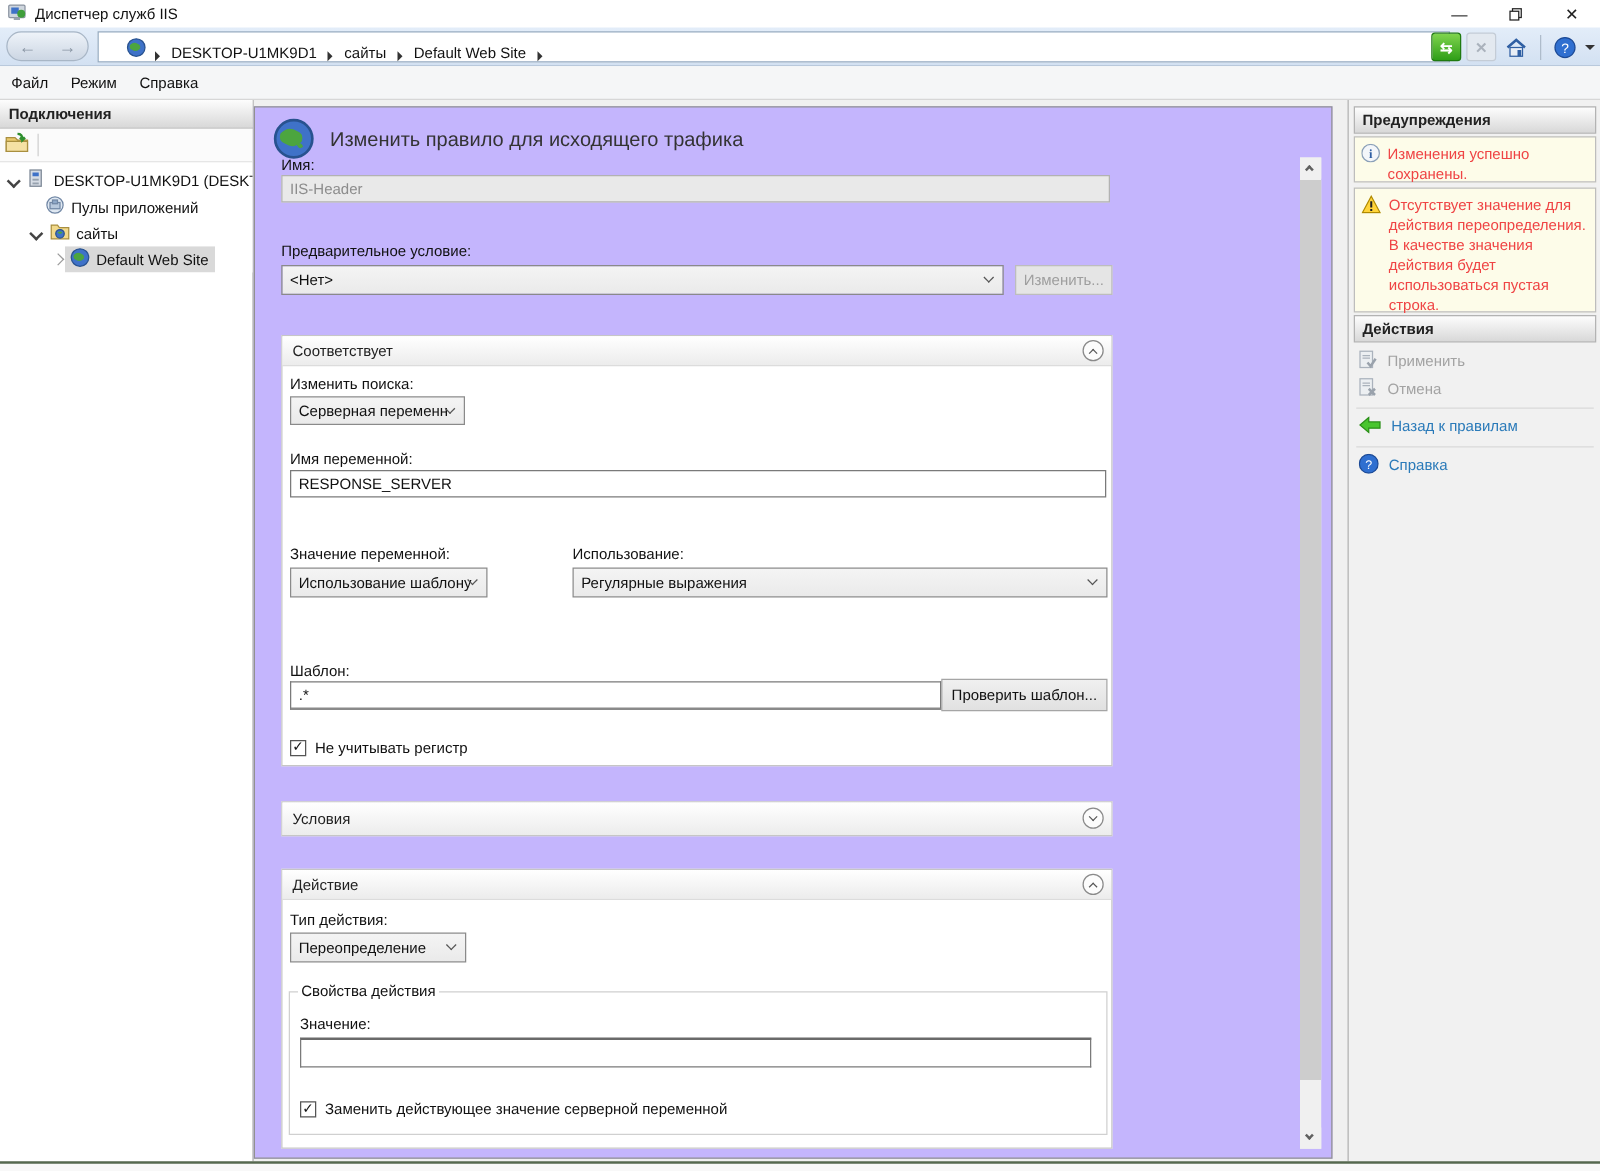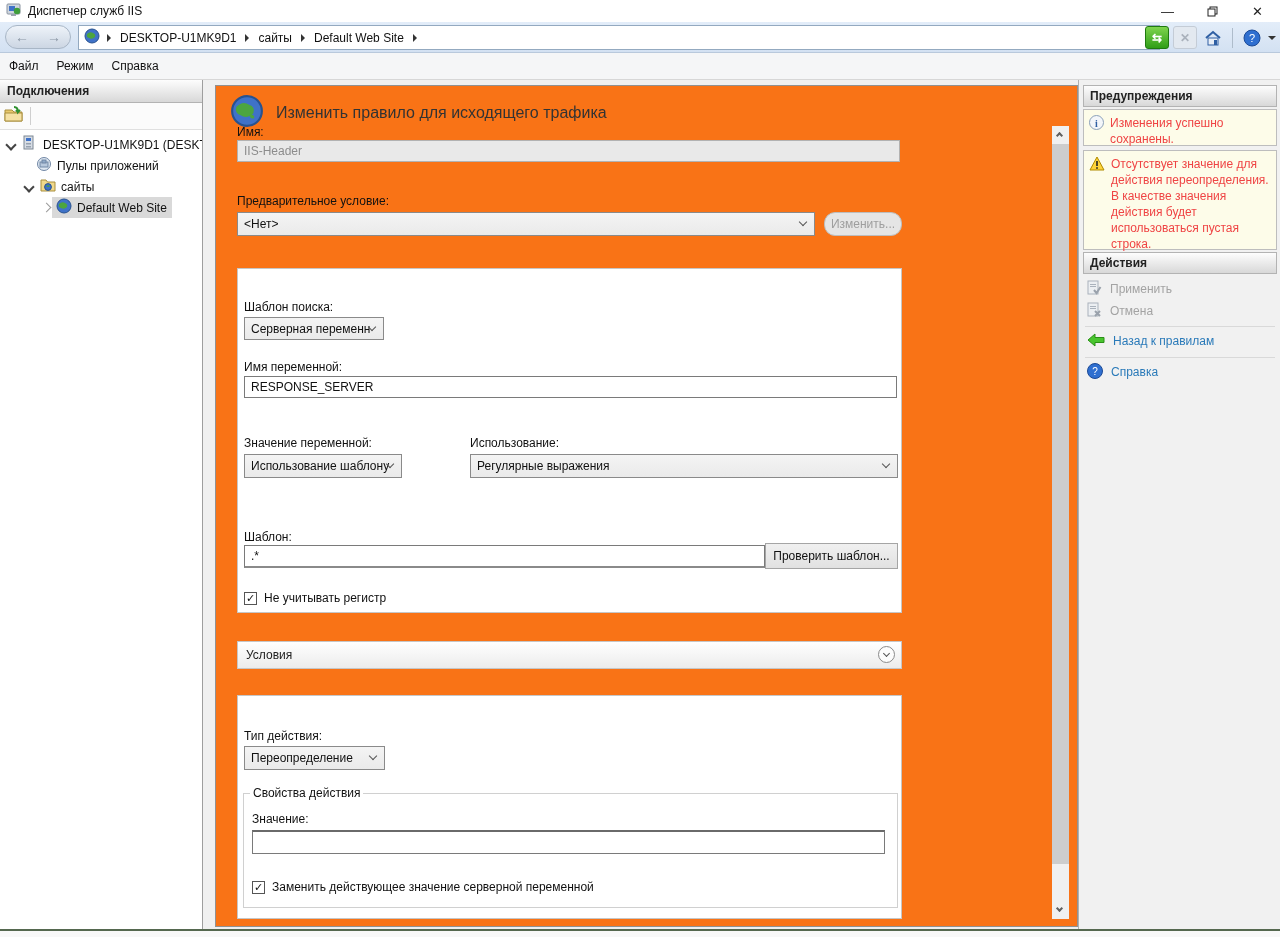--- a/index.html
+++ b/index.html
@@ -9,21 +9,21 @@
   
   .titlebar { position:absolute; left:0; top:0; width:1280px; height:22px; background:#fff; display:flex; align-items:center; }
   .titlebar .appicon { margin:0 6px 0 6px; }
   .titlebar .title { font-size:12px; color:#111; }
   .wincontrols { position:absolute; right:0; top:0; height:22px; display:flex; }
   .winbtn { width:45px; height:22px; display:flex; align-items:center; justify-content:center; color:#222; font-size:13px; }
 
   
   .toolbar { position:absolute; left:0; top:22px; width:1280px; height:31px; background:linear-gradient(#e3edf9,#d3e1f2); border-bottom:1px solid #b9c9dc; }
   .navpill { position:absolute; left:5px; top:3px; width:66px; height:24px; border-radius:12px; background:linear-gradient(#eef3f9,#ccd6e3); border:1px solid #a8b6c6; display:flex; align-items:center; justify-content:space-around; color:#8b97a5; font-size:14px; }
-  .addrbar { position:absolute; left:78px; top:3px; width:1082px; height:25px; background:#fff; border:1px solid #93a9c0; display:flex; align-items:center; padding-left:5px; }
+  .addrbar { position:absolute; left:78px; top:3px; width:1082px; height:25px; background:#fff; border:1px solid #93a9c0; display:flex; align-items:flex-end; padding-left:22px; }
   .crumb { margin:0 2px; color:#111; }
   .crumb-arrow { width:0; height:0; border-left:4px solid #333; border-top:4px solid transparent; border-bottom:4px solid transparent; margin:0 7px; }
   .addricons { position:absolute; right:4px; top:3px; height:25px; display:flex; align-items:center; gap:4px; }
   .tbtn { width:24px; height:23px; display:flex; align-items:center; justify-content:center; }
   .refresh-btn { background:linear-gradient(#7fd44e,#2f9e18); border:1px solid #1f7a10; border-radius:3px; color:#fff; font-weight:bold; font-size:12px; }
   .stop-btn { background:#e3e9f0; border:1px solid #c4ccd6; border-radius:3px; color:#aab2bc; font-weight:bold; }
   .tool-sep { width:1px; height:20px; background:#aebccb; margin:0 3px; }
 
   
   .menubar { position:absolute; left:0; top:53px; width:1280px; height:27px; background:#f5f6f7; border-bottom:1px solid #d7d7d7; display:flex; align-items:center; }
@@ -38,33 +38,33 @@
   .tree { background:#fff; padding-top:4px; overflow:hidden; }
   .tree-row { position:relative; height:21px; display:flex; align-items:center; white-space:nowrap; overflow:hidden; }
   .tree-label { margin-left:5px; color:#111; }
   .expander { width:10px; height:10px; display:inline-block; position:relative; flex:none; }
   .exp-open::before { content:""; position:absolute; left:1px; top:1px; width:6px; height:6px; border-right:2px solid #444; border-bottom:2px solid #444; transform:rotate(45deg); }
   .exp-closed::before { content:""; position:absolute; left:1px; top:1px; width:6px; height:6px; border-right:1px solid #9a9a9a; border-top:1px solid #9a9a9a; transform:rotate(45deg); }
   .tree-sel { position:absolute; left:52px; top:0; width:120px; height:21px; background:#d9d9d9; }
 
   
   .center { position:absolute; left:203px; top:80px; width:875px; height:849px; background:#f0f0f0; }
-  .form-panel { position:absolute; left:12px; top:5px; width:863px; height:842px; background:#f97316; border:1px solid #919191; overflow:hidden; }
+  .form-panel { position:absolute; left:0; top:5px; width:863px; height:842px; background:#c4b5fd; border:1px solid #919191; overflow:hidden; }
 
   .form-title-row { position:absolute; left:14px; top:8px; display:flex; align-items:center; }
   .form-title { margin-left:12px; font-size:16px; color:#333; }
 
   .lbl { position:absolute; color:#111; }
   .inp { position:absolute; border:1px solid #7a7a7a; background:#fff; font-family:"Liberation Sans",sans-serif; font-size:12px; padding:2px 6px; color:#111; display:flex; align-items:center; }
   .inp.disabled { background:#e9e9e9; border-color:#b2b2b2; color:#8c8c8c; }
   .combo { position:absolute; border:1px solid #8a8a8a; background:linear-gradient(#f4f4f4,#eaeaea); display:flex; align-items:center; padding:0 20px 0 6px; color:#111; overflow:hidden; white-space:nowrap; }
   .combo .chev { position:absolute; right:6px; top:50%; margin-top:-5px; width:8px; height:8px; }
   .chev::before { content:""; position:absolute; left:0; top:0; width:5px; height:5px; border-right:1px solid #555; border-bottom:1px solid #555; transform:rotate(45deg); }
   .btn { position:absolute; background:linear-gradient(#f0f0f0,#e1e1e1); border:1px solid #a5a5a5; display:flex; align-items:center; justify-content:center; color:#111; font-size:12px; }
-  .btn.disabled { background:#e5e5e5; border-color:#bdbdbd; color:#9e9e9e;border-radius:11px; }
+  .btn.disabled { background:#e5e5e5; border-color:#bdbdbd; color:#9e9e9e; }
 
   .section { position:absolute; border:1px solid #c6c6c6; background:#fff; }
   .sec-head { position:relative; height:24px; background:linear-gradient(#ffffff,#ececec); border-bottom:1px solid #dcdcdc; display:flex; align-items:center; padding-left:8px; color:#222; }
   .circle-btn { position:absolute; right:6px; top:3px; width:17px; height:17px; border:1px solid #8a8a8a; border-radius:50%; background:#fcfcfc; }
   .circle-btn .c-up { position:absolute; left:5px; top:7px; width:5px; height:5px; border-left:1px solid #555; border-top:1px solid #555; transform:rotate(45deg); }
   .circle-btn .c-down { position:absolute; left:5px; top:4px; width:5px; height:5px; border-right:1px solid #555; border-bottom:1px solid #555; transform:rotate(45deg); }
 
   .checkrow { position:absolute; display:flex; align-items:center; }
   .checkbox { width:13px; height:13px; border:1px solid #555; background:#fff; display:flex; align-items:center; justify-content:center; font-size:11px; color:#111; line-height:13px; }
   .checkrow span.cklbl { margin-left:7px; color:#111; }
@@ -244,21 +244,27 @@
       <div class="inp disabled" style="left:21px;top:54px;width:663px;height:22px">IIS-Header</div>
 
       <div class="lbl" style="left:21px;top:108px">Предварительное условие:</div>
       <div class="combo" style="left:21px;top:126px;width:578px;height:24px">
         <span>&lt;Нет&gt;</span>
           <span class="chev"></span>
       </div>
       <div class="btn disabled" style="left:608px;top:126px;width:78px;height:24px">Изменить...</div>
 
       <div class="section" style="left:21px;top:182px;width:665px;height:345px">
-        <div class="lbl" style="left:6px;top:31px">Шаблон поиска:</div>
+        <div class="sec-head">
+          <span>Соответствует</span>
+          <div class="circle-btn">
+              <div class="c-up"></div>
+            </div>
+        </div>
+        <div class="lbl" style="left:6px;top:31px">Изменить поиска:</div>
         <div class="combo" style="left:6px;top:48px;width:140px;height:23px">
           <span>Серверная переменн</span>
             <span class="chev"></span>
         </div>
         <div class="lbl" style="left:6px;top:91px">Имя переменной:</div>
         <div class="inp" style="left:6px;top:107px;width:653px;height:22px">RESPONSE_SERVER</div>
 
         <div class="lbl" style="left:6px;top:167px">Значение переменной:</div>
         <div class="combo" style="left:6px;top:185px;width:158px;height:24px">
           <span>Использование шаблону</span>
@@ -283,20 +289,26 @@
       <div class="section" style="left:21px;top:555px;width:665px;height:28px">
         <div class="sec-head" style="height:26px;border-bottom:none">
           <span>Условия</span>
           <div class="circle-btn" style="top:4px">
               <div class="c-down"></div>
             </div>
         </div>
       </div>
 
       <div class="section" style="left:21px;top:609px;width:665px;height:224px">
+        <div class="sec-head">
+          <span>Действие</span>
+          <div class="circle-btn">
+              <div class="c-up"></div>
+            </div>
+        </div>
         <div class="lbl" style="left:6px;top:33px">Тип действия:</div>
         <div class="combo" style="left:6px;top:50px;width:141px;height:24px">
           <span>Переопределение</span>
             <span class="chev"></span>
         </div>
 
         <fieldset class="groupbox" style="left:5px;top:90px;width:655px;height:122px">
           <legend>Свойства действия</legend>
           <div class="lbl" style="left:8px;top:12px">Значение:</div>
           <div class="inp" style="left:8px;top:30px;width:633px;height:24px;border-top:2px solid #6a6a6a"></div>

